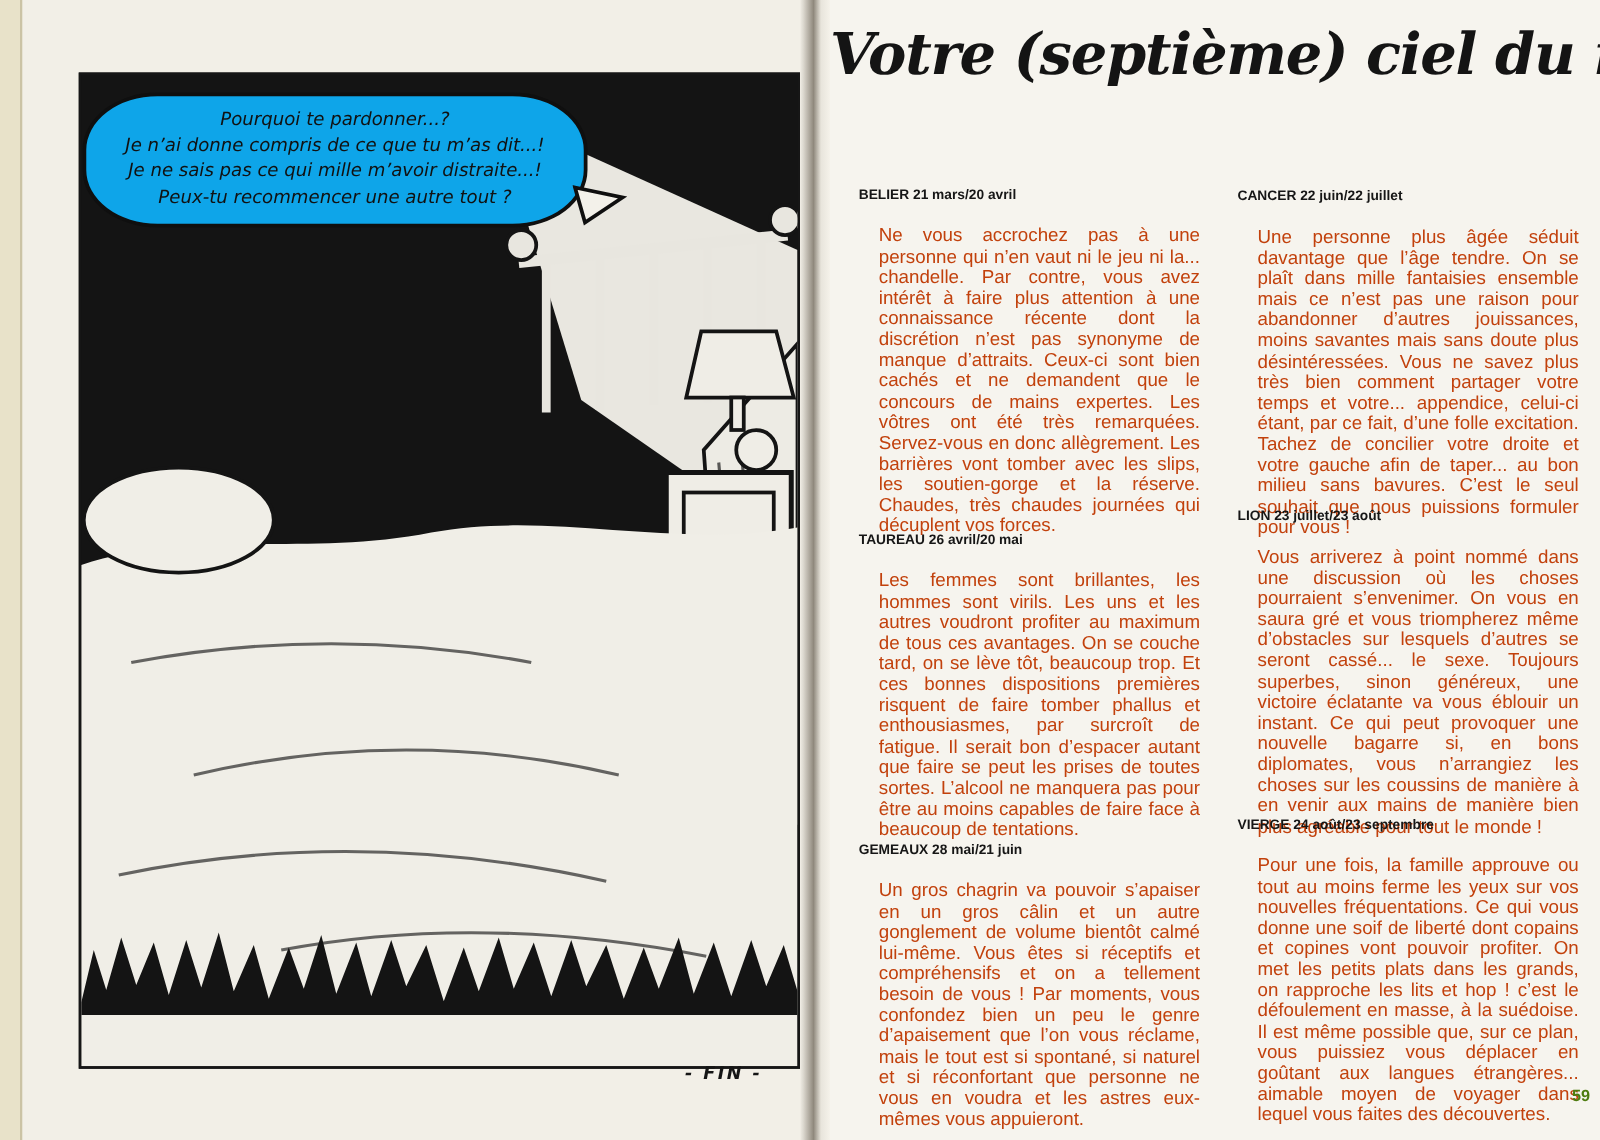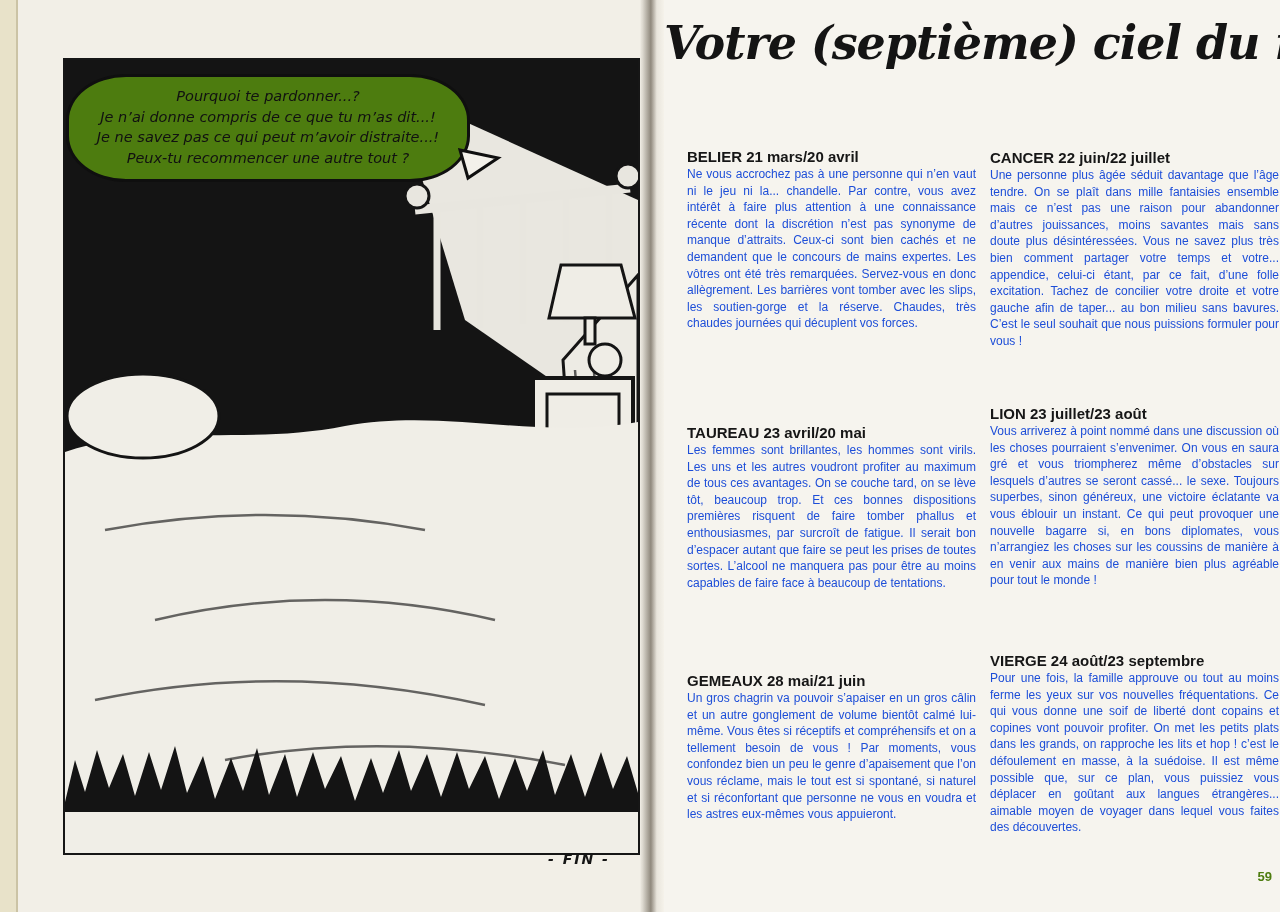--- a/index.html
+++ b/index.html
@@ -15,44 +15,44 @@
     background:linear-gradient(to right, rgba(80,70,50,0) 0%, rgba(60,50,35,0.55) 45%, rgba(80,70,50,0.08) 70%, rgba(80,70,50,0) 100%);}
   #right-page{left:664px;top:0;width:616px;height:912px;background:#f6f4ee;}
 
   
   #comic-panel{left:63px;top:58px;width:577px;height:797px;border:2px solid #161616;background:#141414;box-sizing:border-box;}
   #comic-panel svg{display:block;}
 
   
   #speech-bubble{
     left:66px;top:74px;width:404px;box-sizing:border-box;
-    background:#4d7c0f;border:3px solid #0f0f0f;border-radius:60px / 46px;
+    background:#0ea5e9;border:3px solid #0f0f0f;border-radius:60px / 46px;
     padding:9px 24px 11px;text-align:center;
     font-family:"DejaVu Sans",sans-serif;font-style:italic;font-weight:500;
     font-size:14.5px;line-height:1.42;color:#111;
   }
   #bubble-tail{left:458px;top:148px;}
 
   #fin-marker{
     left:548px;top:851px;font-family:"DejaVu Sans",sans-serif;font-style:italic;
     font-weight:700;font-size:14px;letter-spacing:2px;color:#151515;
   }
 
   
   #magazine-title{
     left:664px;top:16px;width:614px;text-align:center;
     font-family:"DejaVu Serif",serif;font-style:italic;font-weight:700;
     font-size:46px;letter-spacing:-1px;color:#141414;white-space:nowrap;
   }
   .sec{width:289px;}
   .sign-heading{
-    margin:0 0 1px 0;font-weight:700;font-size:15px;line-height:17px;color:#161616;
+    margin:0 0 1px 0;font-weight:700;font-size:11px;line-height:17px;color:#161616;
   }
   .sign-body{
-    margin:0;font-size:12px;line-height:16.6px;text-align:justify;color:#1d4ed8;
+    margin:16px;font-size:15px;line-height:16.6px;text-align:justify;color:#c2410c;
   }
   
   #sec-belier{left:687px;top:148px;}
   #sec-taureau{left:687px;top:424px;}
   #sec-gemeaux{left:687px;top:672px;}
   
   #sec-cancer{left:990px;top:149px;}
   #sec-lion{left:990px;top:405px;}
   #sec-vierge{left:990px;top:652px;}
 
@@ -110,37 +110,37 @@
       <path d="M160,700 Q320,670 500,705"></path>
     </g>
 
     <path d="M0,742 L10,700 L20,732 L32,690 L44,728 L58,694 L70,736 L84,692 L96,730 L110,686 L122,733 L138,696 L150,739 L166,698 L178,731 L192,688 L204,735 L220,694 L232,737 L248,692 L260,729 L276,696 L290,741 L306,698 L318,733 L334,690 L346,731 L362,694 L376,737 L392,692 L404,729 L420,696 L434,739 L450,698 L462,731 L478,690 L490,735 L506,694 L520,737 L536,692 L548,729 L562,696 L573,733 L573,752 L0,752 Z" fill="#141414"></path>
   </svg>
 </div>
 
 <div class="abs" id="speech-bubble">
   <div>Pourquoi te pardonner...?</div>
   <div>Je n’ai donne compris de ce que tu m’as dit...!</div>
-  <div>Je ne savez pas ce qui peut m’avoir distraite...!</div>
+  <div>Je ne sais pas ce qui mille m’avoir distraite...!</div>
   <div>Peux-tu recommencer une autre tout ?</div>
 </div>
 <svg class="abs" id="bubble-tail" width="44" height="34">
   <path d="M2 2 L40 10 L10 30 Z" fill="#f3f1ea" stroke="#0f0f0f" stroke-width="3"></path>
 </svg>
 
 <div class="abs" id="fin-marker">- FIN -</div>
 
 <div class="abs" id="magazine-title">Votre (septième) ciel du mois.</div>
 
 <div class="abs sec" id="sec-belier">
   <h3 class="sign-heading">BELIER 21 mars/20 avril</h3>
   <p class="sign-body">Ne vous accrochez pas à une personne qui n’en vaut ni le jeu ni la... chandelle. Par contre, vous avez intérêt à faire plus attention à une connaissance récente dont la discrétion n’est pas synonyme de manque d’attraits. Ceux-ci sont bien cachés et ne demandent que le concours de mains expertes. Les vôtres ont été très remarquées. Servez-vous en donc allègrement. Les barrières vont tomber avec les slips, les soutien-gorge et la réserve. Chaudes, très chaudes journées qui décuplent vos forces.</p>
 </div>
 <div class="abs sec" id="sec-taureau">
-  <h3 class="sign-heading">TAUREAU 23 avril/20 mai</h3>
+  <h3 class="sign-heading">TAUREAU 26 avril/20 mai</h3>
   <p class="sign-body">Les femmes sont brillantes, les hommes sont virils. Les uns et les autres voudront profiter au maximum de tous ces avantages. On se couche tard, on se lève tôt, beaucoup trop. Et ces bonnes dispositions premières risquent de faire tomber phallus et enthousiasmes, par surcroît de fatigue. Il serait bon d’espacer autant que faire se peut les prises de toutes sortes. L’alcool ne manquera pas pour être au moins capables de faire face à beaucoup de tentations.</p>
 </div>
 <div class="abs sec" id="sec-gemeaux">
   <h3 class="sign-heading">GEMEAUX 28 mai/21 juin</h3>
   <p class="sign-body">Un gros chagrin va pouvoir s’apaiser en un gros câlin et un autre gonglement de volume bientôt calmé lui-même. Vous êtes si réceptifs et compréhensifs et on a tellement besoin de vous ! Par moments, vous confondez bien un peu le genre d’apaisement que l’on vous réclame, mais le tout est si spontané, si naturel et si réconfortant que personne ne vous en voudra et les astres eux-mêmes vous appuieront.</p>
 </div>
 
 <div class="abs sec" id="sec-cancer">
   <h3 class="sign-heading">CANCER 22 juin/22 juillet</h3>
   <p class="sign-body">Une personne plus âgée séduit davantage que l’âge tendre. On se plaît dans mille fantaisies ensemble mais ce n’est pas une raison pour abandonner d’autres jouissances, moins savantes mais sans doute plus désintéressées. Vous ne savez plus très bien comment partager votre temps et votre... appendice, celui-ci étant, par ce fait, d’une folle excitation. Tachez de concilier votre droite et votre gauche afin de taper... au bon milieu sans bavures. C’est le seul souhait que nous puissions formuler pour vous !</p>

